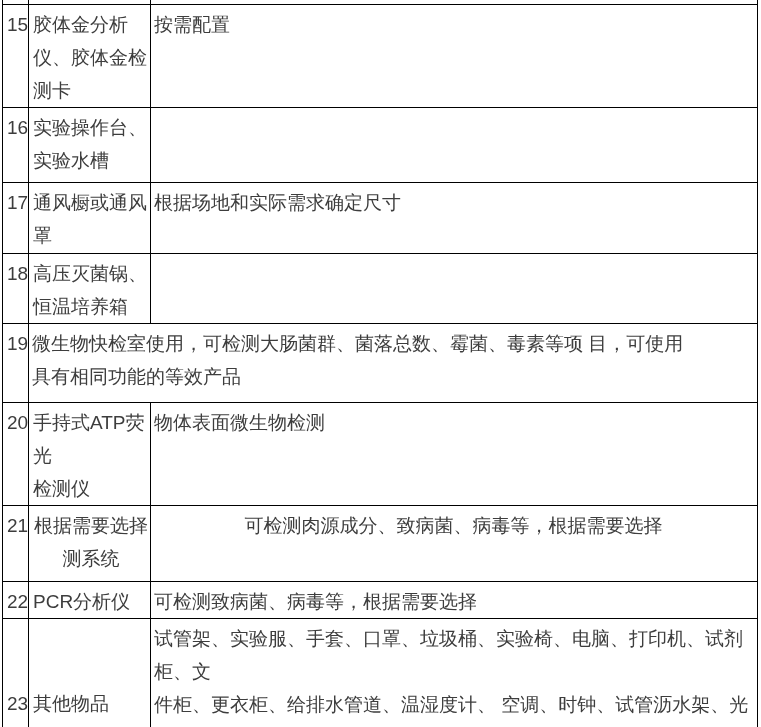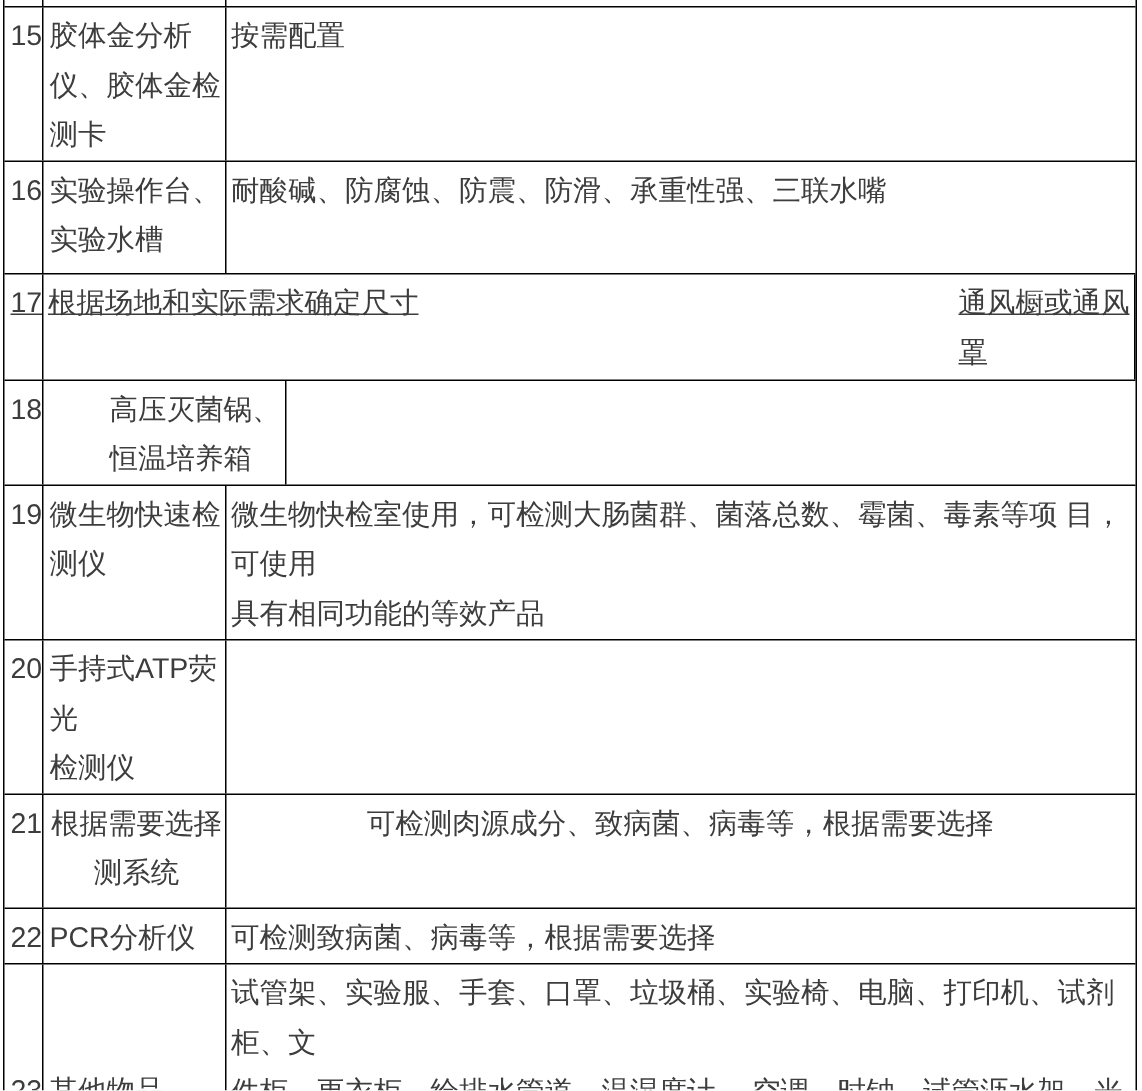--- a/index.html
+++ b/index.html
@@ -58,22 +58,22 @@
   
   .v-center {
     display: flex;
     align-items: center;
     padding-top: 0;
   }
   
   .h-sliver { min-height: 5px; }
   .h-r15 { min-height: 101px; }
   .h-r16 { min-height: 75px; }
-  .h-r17 { min-height: 71px; text-decoration: underline; }
-  .h-r18 { min-height: 66px; gap: 40px; }
+  .h-r17 { min-height: 71px; }
+  .h-r18 { min-height: 66px; }
   .h-r19 { min-height: 79px; }
   .h-r20 { min-height: 64px; }
   .h-r21 { min-height: 76px; text-align: center; }
   .h-r22 { min-height: 37px; }
   .h-r23 { min-height: 102px; }
 </style>
 </head>
 <body>
 
 <div class="page">
@@ -90,48 +90,46 @@
       <div class="cell c-name">胶体金分析
 仪、胶体金检
 测卡</div>
       <div class="cell c-desc">按需配置</div>
     </div>
 
     <div class="row h-r16">
       <div class="cell c-num">16</div>
       <div class="cell c-name">实验操作台、
 实验水槽</div>
-      <div class="cell c-desc">耐酸碱、防腐蚀、防震、防滑、承重性强、三联水嘴</div>
     </div>
 
     <div class="row h-r17">
       <div class="cell c-num">17</div>
-      <div class="cell c-desc">根据场地和实际需求确定尺寸</div>
       <div class="cell c-name">通风橱或通风
 罩</div>
+      <div class="cell c-desc">根据场地和实际需求确定尺寸</div>
     </div>
 
     <div class="row h-r18">
       <div class="cell c-num">18</div>
       <div class="cell c-name">高压灭菌锅、
 恒温培养箱</div>
     </div>
 
     <div class="row h-r19">
       <div class="cell c-num">19</div>
-      <div class="cell c-name">微生物快速检
-测仪</div>
       <div class="cell c-desc">微生物快检室使用，可检测大肠菌群、菌落总数、霉菌、毒素等项 目，可使用
 具有相同功能的等效产品</div>
     </div>
 
     <div class="row h-r20">
       <div class="cell c-num">20</div>
       <div class="cell c-name">手持式ATP荧光
 检测仪</div>
+      <div class="cell c-desc">物体表面微生物检测</div>
     </div>
 
     <div class="row h-r21">
       <div class="cell c-num">21</div>
       <div class="cell c-name">根据需要选择
 测系统</div>
       <div class="cell c-desc">可检测肉源成分、致病菌、病毒等，根据需要选择</div>
     </div>
 
     <div class="row h-r22">

